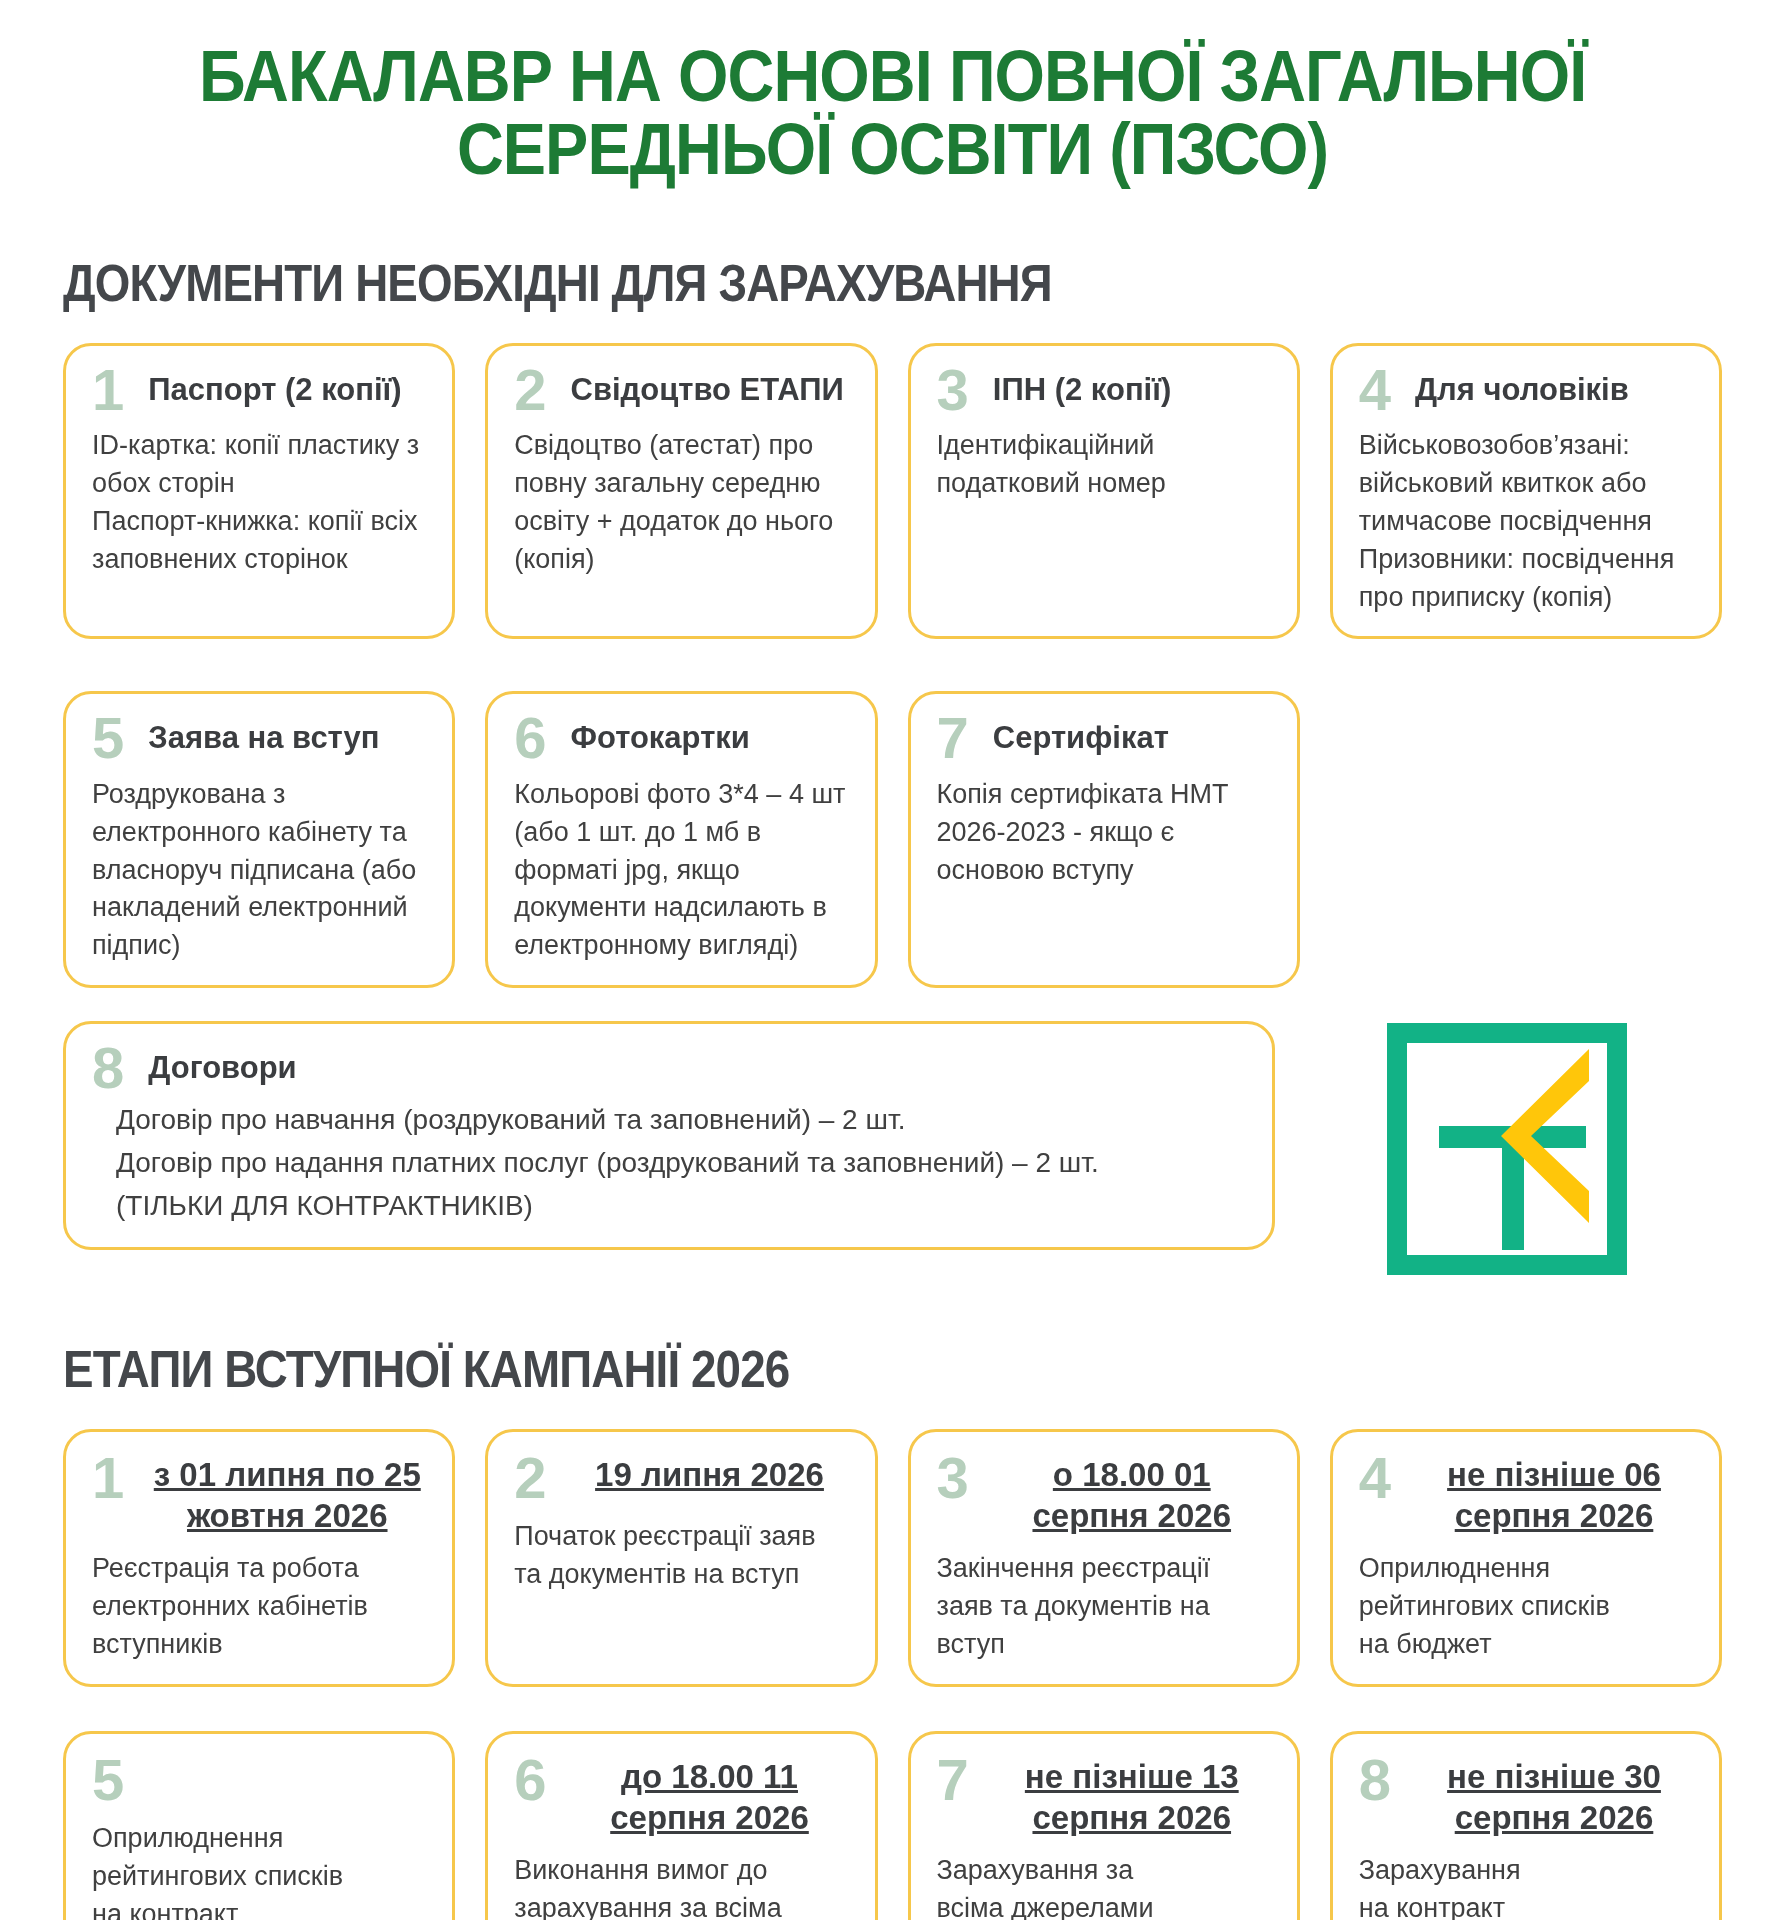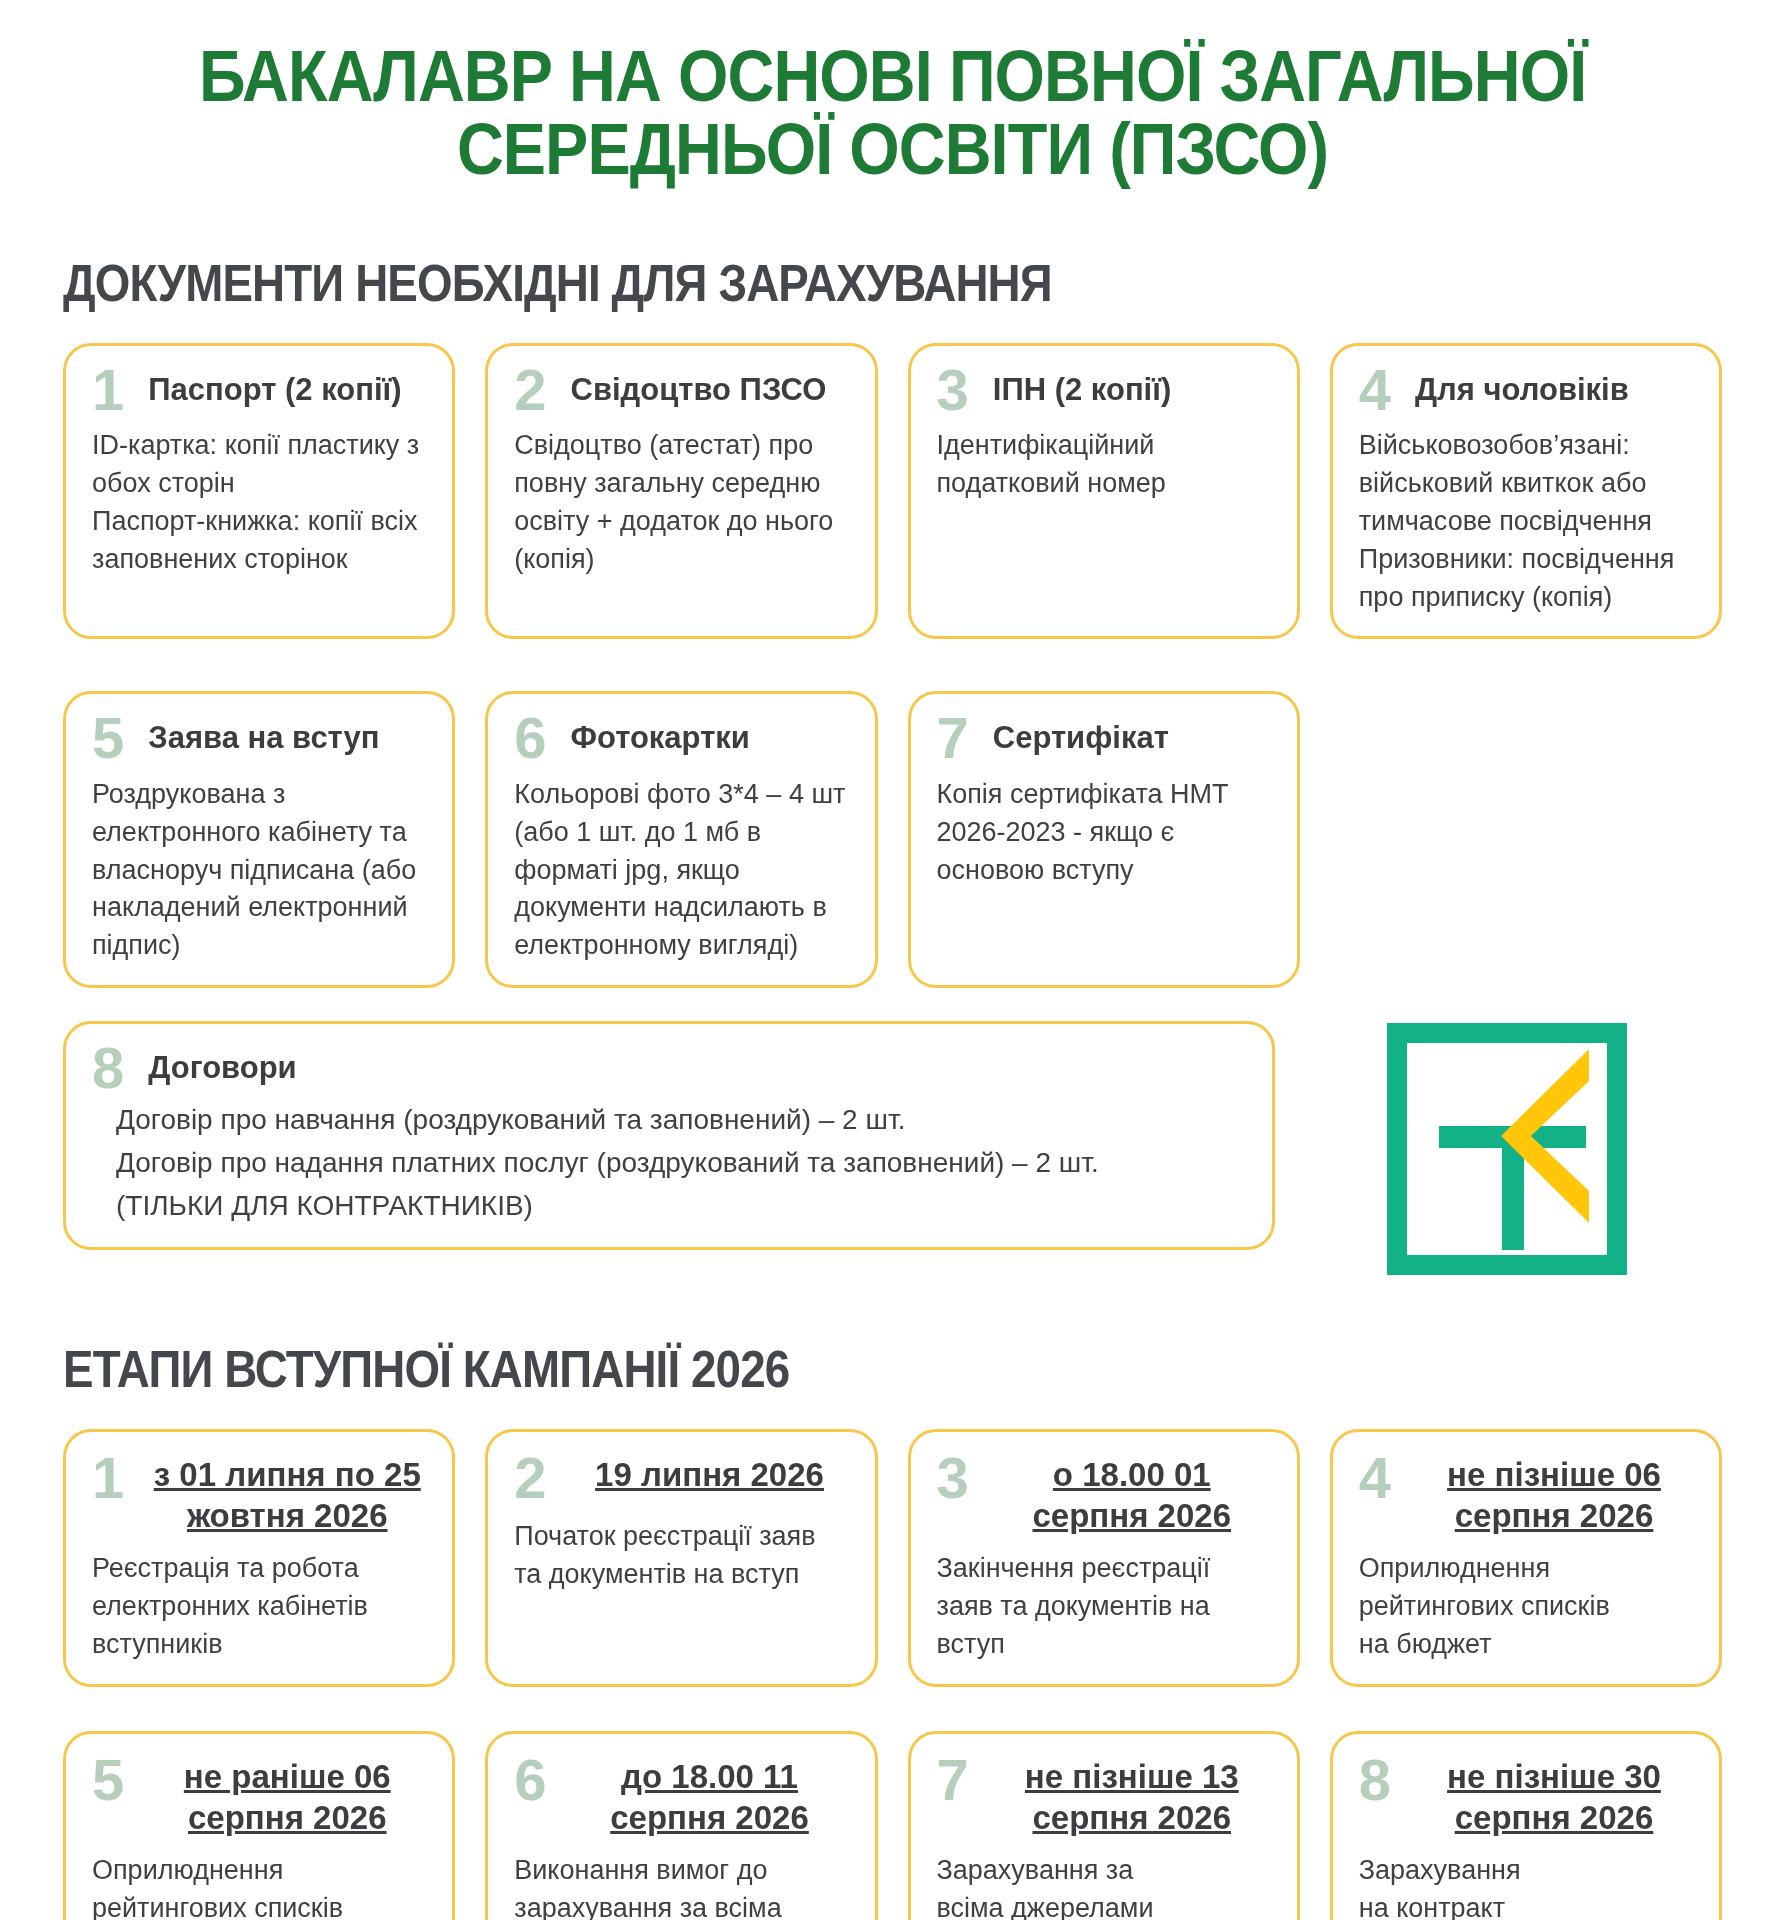--- a/index.html
+++ b/index.html
@@ -89,21 +89,21 @@
         <span class="num">1</span>
         <span class="card-title">Паспорт (2 копії)</span>
       </div>
       <div class="card-body">ID-картка: копії пластику з обох сторін
 Паспорт-книжка: копії всіх заповнених сторінок</div>
     </div>
 
     <div class="card">
       <div class="card-head">
         <span class="num">2</span>
-        <span class="card-title">Свідоцтво ПЗСО</span>
+        <span class="card-title">Свідоцтво ЕТАПИ</span>
       </div>
       <div class="card-body">Свідоцтво (атестат) про повну загальну середню освіту + додаток до нього (копія)</div>
     </div>
 
     <div class="card">
       <div class="card-head">
         <span class="num">3</span>
         <span class="card-title">ІПН (2 копії)</span>
       </div>
       <div class="card-body">Ідентифікаційний податковий номер</div>
@@ -198,21 +198,20 @@
         <span class="card-title">не пізніше 06 серпня 2026</span>
       </div>
       <div class="card-body">Оприлюднення
 рейтингових списків
 на бюджет</div>
     </div>
 
     <div class="card stage">
       <div class="card-head">
         <span class="num">5</span>
-        <span class="card-title">не раніше 06 серпня 2026</span>
       </div>
       <div class="card-body">Оприлюднення
 рейтингових списків
 на контракт</div>
     </div>
 
     <div class="card stage">
       <div class="card-head">
         <span class="num">6</span>
         <span class="card-title">до 18.00 11 серпня 2026</span>

